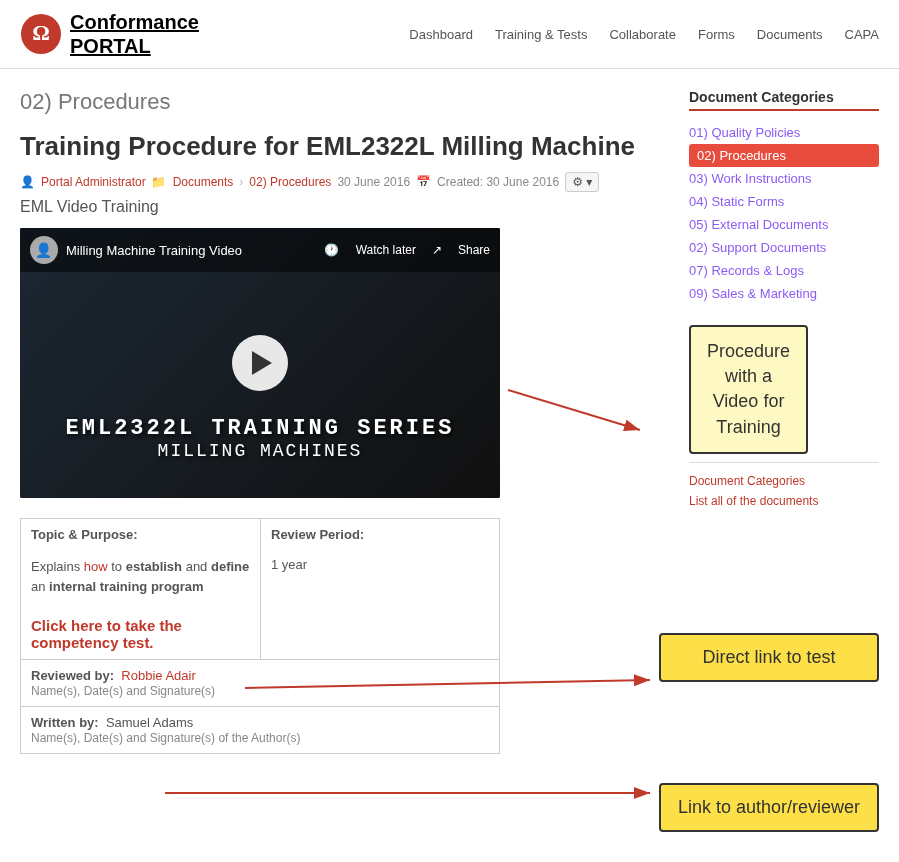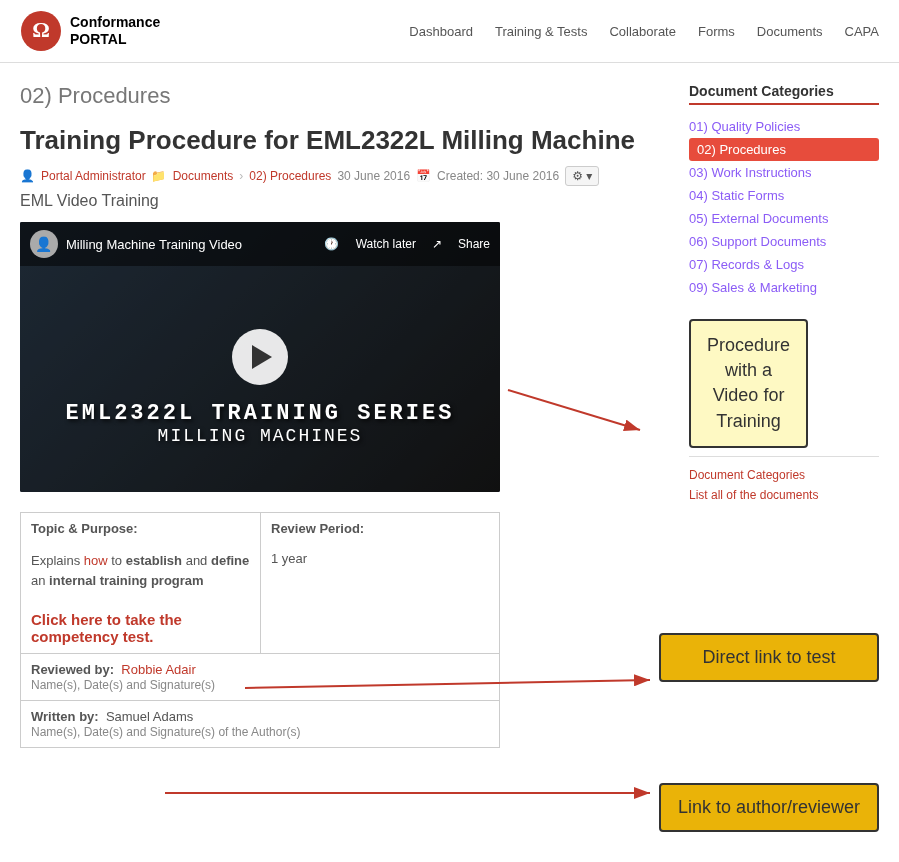--- a/index.html
+++ b/index.html
@@ -24,23 +24,24 @@
       height: 42px;
     }
     .logo-text {
       font-size: 13px;
       font-weight: bold;
       color: #333;
       line-height: 1.2;
     }
     .logo-text span {
       display: block;
-      font-size: 14px;
+      font-size: 20px;
       font-weight: 900;
       color: #000;
+      text-decoration: underline;
     }
     .nav {
       display: flex;
       gap: 22px;
       align-items: center;
     }
     .nav a {
       text-decoration: none;
       color: #555;
       font-size: 13px;
@@ -123,21 +124,21 @@
       width: 100%;
       height: 100%;
       background: linear-gradient(135deg, #2c3e50 0%, #1a1a1a 100%);
       position: relative;
       display: flex;
       align-items: center;
       justify-content: center;
     }
     .video-text-overlay {
       position: absolute;
-      bottom: 46px;
+      bottom: 37px;
       left: 0;
       right: 0;
       text-align: center;
     }
     .video-text-overlay .line1 {
       font-family: 'Courier New', monospace;
       font-size: 22px;
       font-weight: bold;
       color: #fff;
       text-shadow: 2px 2px 4px rgba(0,0,0,0.8);
@@ -323,21 +324,21 @@
       top: 0; left: 0;
       width: 100%;
       height: 100%;
       pointer-events: none;
     }
 
     .callout-right {
       position: absolute;
       border: 2px solid #333;
       border-radius: 4px;
-      background: #eab308;
+      background: #fde047;
       padding: 10px 14px;
       font-size: 17px;
       font-weight: normal;
       color: #333;
       line-height: 1.4;
       text-align: center;
     }
     .meta-sep { color: #bbb; }
   </style>
 </head>
@@ -450,21 +451,21 @@
         </table>
     </div>
 
     <div class="sidebar">
       <div class="sidebar-title">Document Categories</div>
       <a class="sidebar-item">01) Quality Policies</a>
       <a class="sidebar-item active">02) Procedures</a>
       <a class="sidebar-item">03) Work Instructions</a>
       <a class="sidebar-item">04) Static Forms</a>
       <a class="sidebar-item">05) External Documents</a>
-      <a class="sidebar-item">06) Support Documents</a>
+      <a class="sidebar-item">02) Support Documents</a>
       <a class="sidebar-item">07) Records &amp; Logs</a>
       <a class="sidebar-item">09) Sales &amp; Marketing</a>
 
       <div style="margin-top: 20px; position: relative;">
         <div class="callout-box">
           <span>Procedure<br>with a<br>Video for<br>Training</span>
         </div>
       </div>
 
       <hr class="sidebar-divider">

